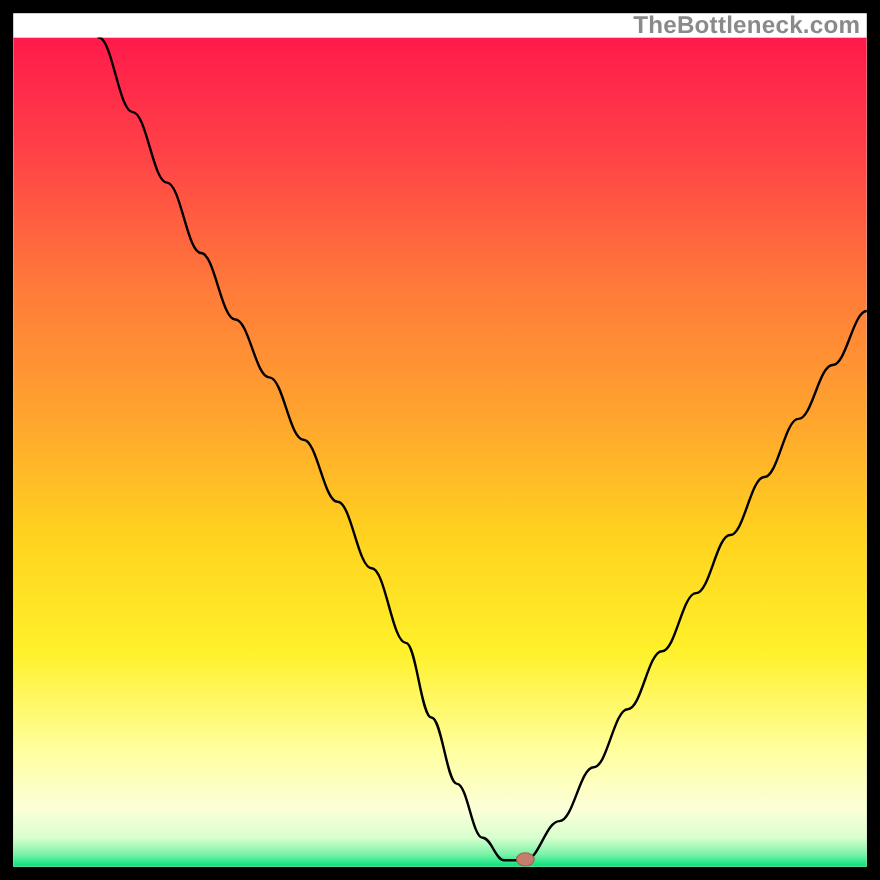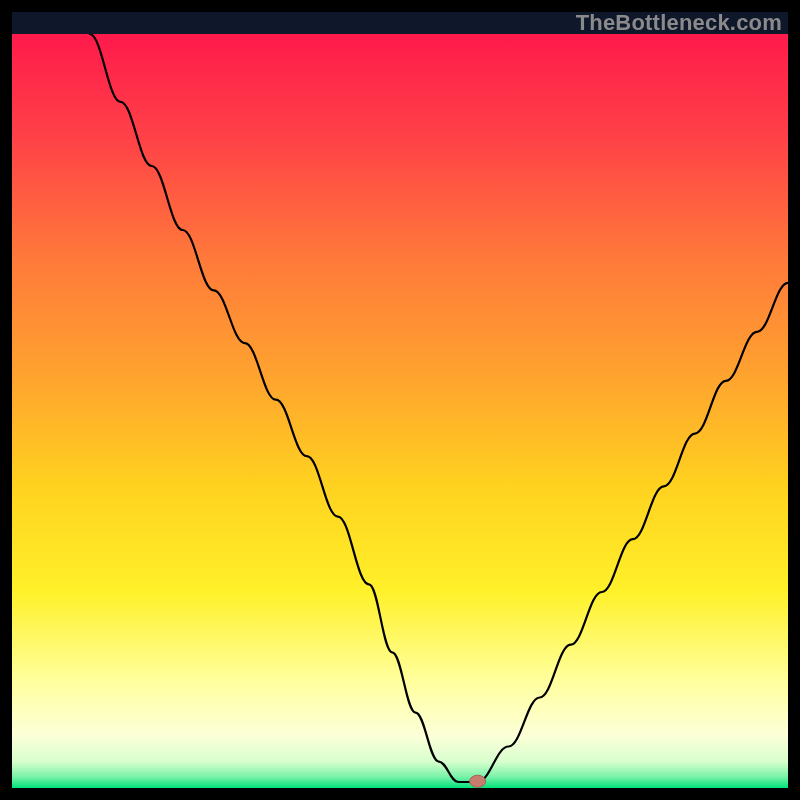--- a/index.html
+++ b/index.html
@@ -3,21 +3,21 @@
 <meta charset="utf-8">
 <style>
   * { margin: 0; padding: 0; box-sizing: border-box; }
   html, body { width: 800px; height: 800px; background: #000; overflow: hidden; }
   .frame {
     position: absolute;
     left: 12px;
     top: 12px;
     width: 776px;
     height: 776px;
-    background: #0f172a;
+    background: #ffffff;
   }
   .watermark {
     position: absolute;
     top: -2px;
     right: 6px;
     font-family: Arial, Helvetica, sans-serif;
     font-size: 22px;
     font-weight: 600;
     color: #8a8a8a;
     letter-spacing: 0.2px;

